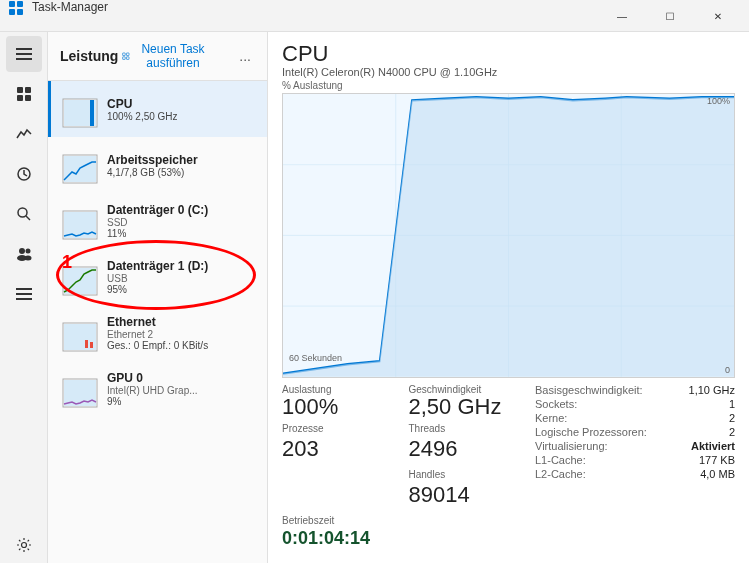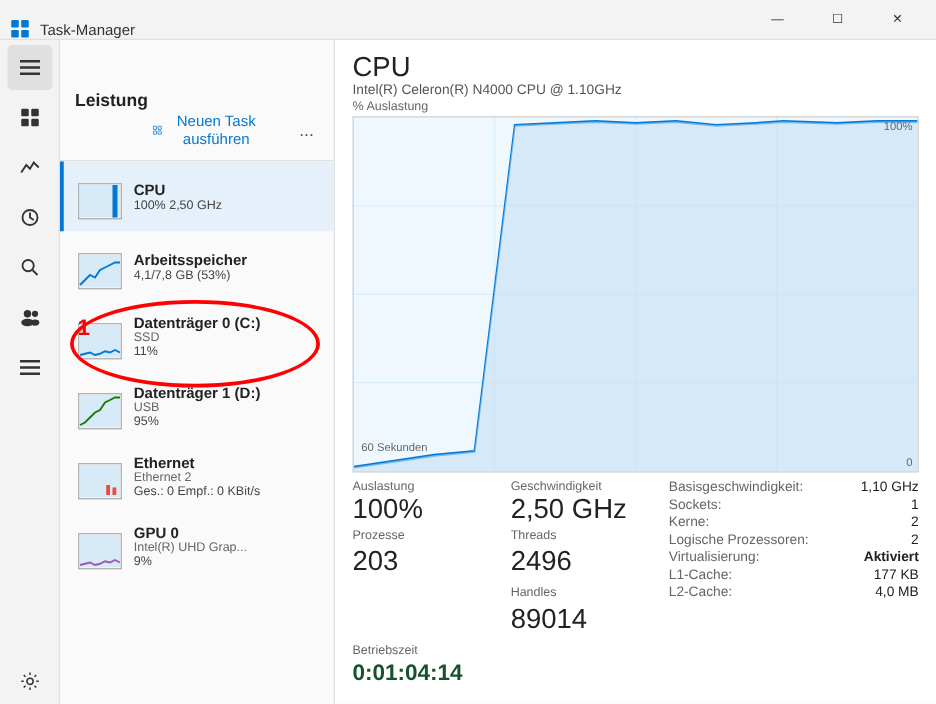--- a/index.html
+++ b/index.html
@@ -10,21 +10,21 @@
       font-size: 12px;
       background: #f3f3f3;
       overflow: hidden;
     }
 
     
     .title-bar {
       height: 32px;
       background: #f3f3f3;
       display: flex;
-      align-items: flex-end;
+      align-items: flex-start;
       padding: 0 8px;
       border-bottom: 1px solid #e0e0e0;
     }
     .title-bar-icon {
       width: 16px;
       height: 16px;
       margin-right: 8px;
     }
     .title-bar-text {
       font-size: 12px;
@@ -96,21 +96,20 @@
     }
     .sidebar-title {
       font-size: 14px;
       font-weight: 600;
       color: #222;
     }
     .sidebar-actions {
       display: flex;
       align-items: center;
       gap: 20px;
-      margin-top: 48px;
     }
     .neuen-task-btn {
       display: flex;
       align-items: center;
       gap: 4px;
       background: transparent;
       border: none;
       cursor: pointer;
       font-size: 12px;
       color: #0078d4;

